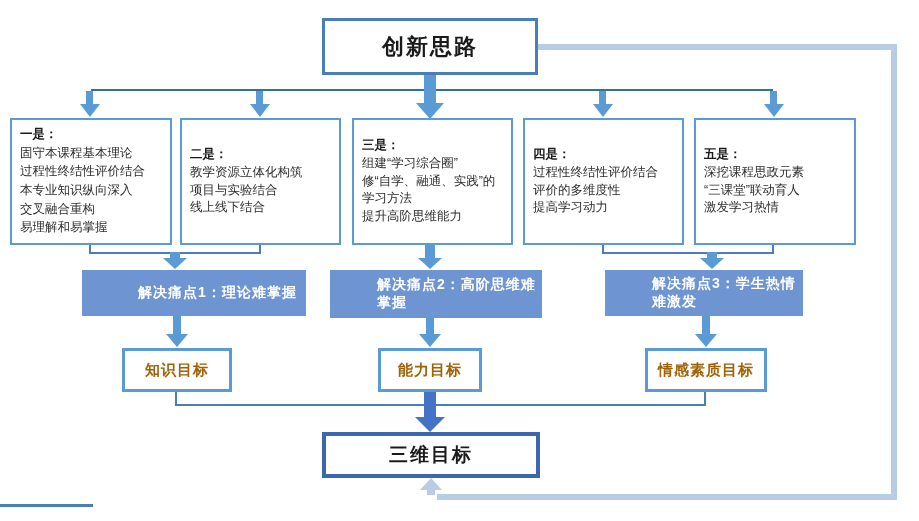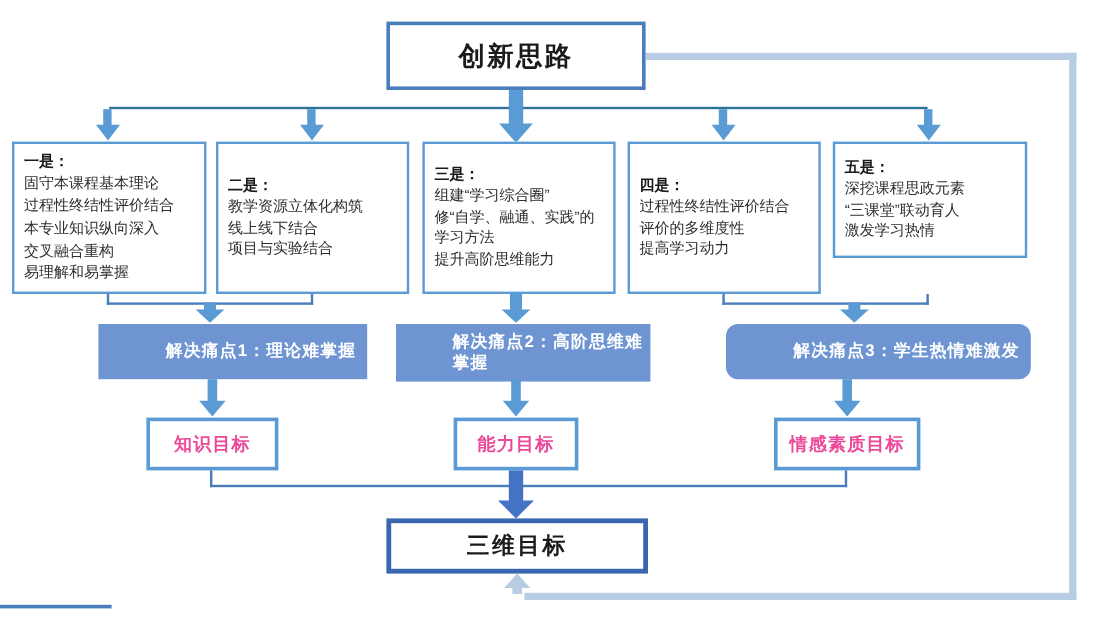--- a/index.html
+++ b/index.html
@@ -21,21 +21,21 @@
   }
   .strategy-box .heading{font-weight:bold;color:#1a1a1a;}
   .strategy-box .line{display:block;}
   .pain-box{
     background:var(--pain_fill,#6e95d2);color:#ffffff;font-weight:bold;font-size:14px;
     display:flex;align-items:center;justify-content:center;letter-spacing:1px;padding-left:47px;
   }
   .goal-box{
     background:#fff;border:3px solid var(--border_blue,#5b9bd5);
     display:flex;align-items:center;justify-content:center;
-    font-size:15px;font-weight:bold;color:#ec4899;letter-spacing:1px;
+    font-size:15px;font-weight:bold;color:#a16207;letter-spacing:1px;
   }
   .final-box{
     background:#fff;border:4px solid var(--final_border,#3b66b0);
     display:flex;align-items:center;justify-content:center;
     font-size:19px;font-weight:bold;color:#1a1a1a;letter-spacing:2px;
   }
   
   .seg{position:absolute;}
   .tri{position:absolute;width:0;height:0;}
 </style>
@@ -78,39 +78,39 @@
     <span class="line">固守本课程基本理论</span>
     <span class="line">过程性终结性评价结合</span>
     <span class="line">本专业知识纵向深入</span>
     <span class="line">交叉融合重构</span>
     <span class="line">易理解和易掌握</span>
   </div>
 
   <div class="abs strategy-box" style="left:180px;top:118px;width:161px;height:127px;">
     <span class="heading">二是：</span>
     <span class="line">教学资源立体化构筑</span>
+    <span class="line">项目与实验结合</span>
     <span class="line">线上线下结合</span>
-    <span class="line">项目与实验结合</span>
   </div>
 
   <div class="abs strategy-box" style="left:352px;top:118px;width:161px;height:127px;">
     <span class="heading">三是：</span>
     <span class="line">组建“学习综合圈”</span>
     <span class="line">修“自学、融通、实践”的学习方法</span>
     <span class="line">提升高阶思维能力</span>
   </div>
 
   <div class="abs strategy-box" style="left:523px;top:118px;width:161px;height:127px;">
     <span class="heading">四是：</span>
     <span class="line">过程性终结性评价结合</span>
     <span class="line">评价的多维度性</span>
     <span class="line">提高学习动力</span>
   </div>
 
-  <div class="abs strategy-box" style="left:694px;top:118px;width:162px;height:97px;">
+  <div class="abs strategy-box" style="left:694px;top:118px;width:162px;height:127px;">
     <span class="heading">五是：</span>
     <span class="line">深挖课程思政元素</span>
     <span class="line">“三课堂”联动育人</span>
     <span class="line">激发学习热情</span>
   </div>
 
   <div class="seg" style="left:89px;top:245px;width:2px;height:9px;background:var(--mid_line,#4a7ebb);"></div>
   <div class="seg" style="left:259px;top:245px;width:2px;height:9px;background:var(--mid_line,#4a7ebb);"></div>
   <div class="seg" style="left:89px;top:252px;width:172px;height:2px;background:var(--mid_line,#4a7ebb);"></div>
   <div class="seg" style="left:170px;top:252px;width:10px;height:7px;background:var(--arrow_blue,#5b9bd5);"></div>
@@ -124,21 +124,21 @@
   <div class="seg" style="left:602px;top:252px;width:172px;height:2px;background:var(--mid_line,#4a7ebb);"></div>
   <div class="seg" style="left:707px;top:252px;width:10px;height:7px;background:var(--arrow_blue,#5b9bd5);"></div>
   <div class="tri" style="left:700px;top:258px;border-left:12px solid transparent;border-right:12px solid transparent;border-top:11px solid var(--arrow_blue,#5b9bd5);"></div>
 
   <div class="abs pain-box" style="left:82px;top:270px;width:224px;height:46px;">
     <span>解决痛点1：理论难掌握</span>
   </div>
   <div class="abs pain-box" style="left:330px;top:270px;width:212px;height:48px;">
     <span>解决痛点2：高阶思维难掌握</span>
   </div>
-  <div class="abs pain-box" style="left:605px;top:270px;width:254px;height:46px;border-radius:10px;">
+  <div class="abs pain-box" style="left:605px;top:270px;width:198px;height:46px;">
     <span>解决痛点3：学生热情难激发</span>
   </div>
 
   <div class="seg" style="left:173px;top:316px;width:8px;height:19px;background:var(--arrow_blue,#5b9bd5);"></div>
   <div class="tri" style="left:166px;top:334px;border-left:11px solid transparent;border-right:11px solid transparent;border-top:13px solid var(--arrow_blue,#5b9bd5);"></div>
 
   <div class="seg" style="left:426px;top:316px;width:8px;height:19px;background:var(--arrow_blue,#5b9bd5);"></div>
   <div class="tri" style="left:419px;top:334px;border-left:11px solid transparent;border-right:11px solid transparent;border-top:13px solid var(--arrow_blue,#5b9bd5);"></div>
 
   <div class="seg" style="left:702px;top:316px;width:8px;height:19px;background:var(--arrow_blue,#5b9bd5);"></div>

